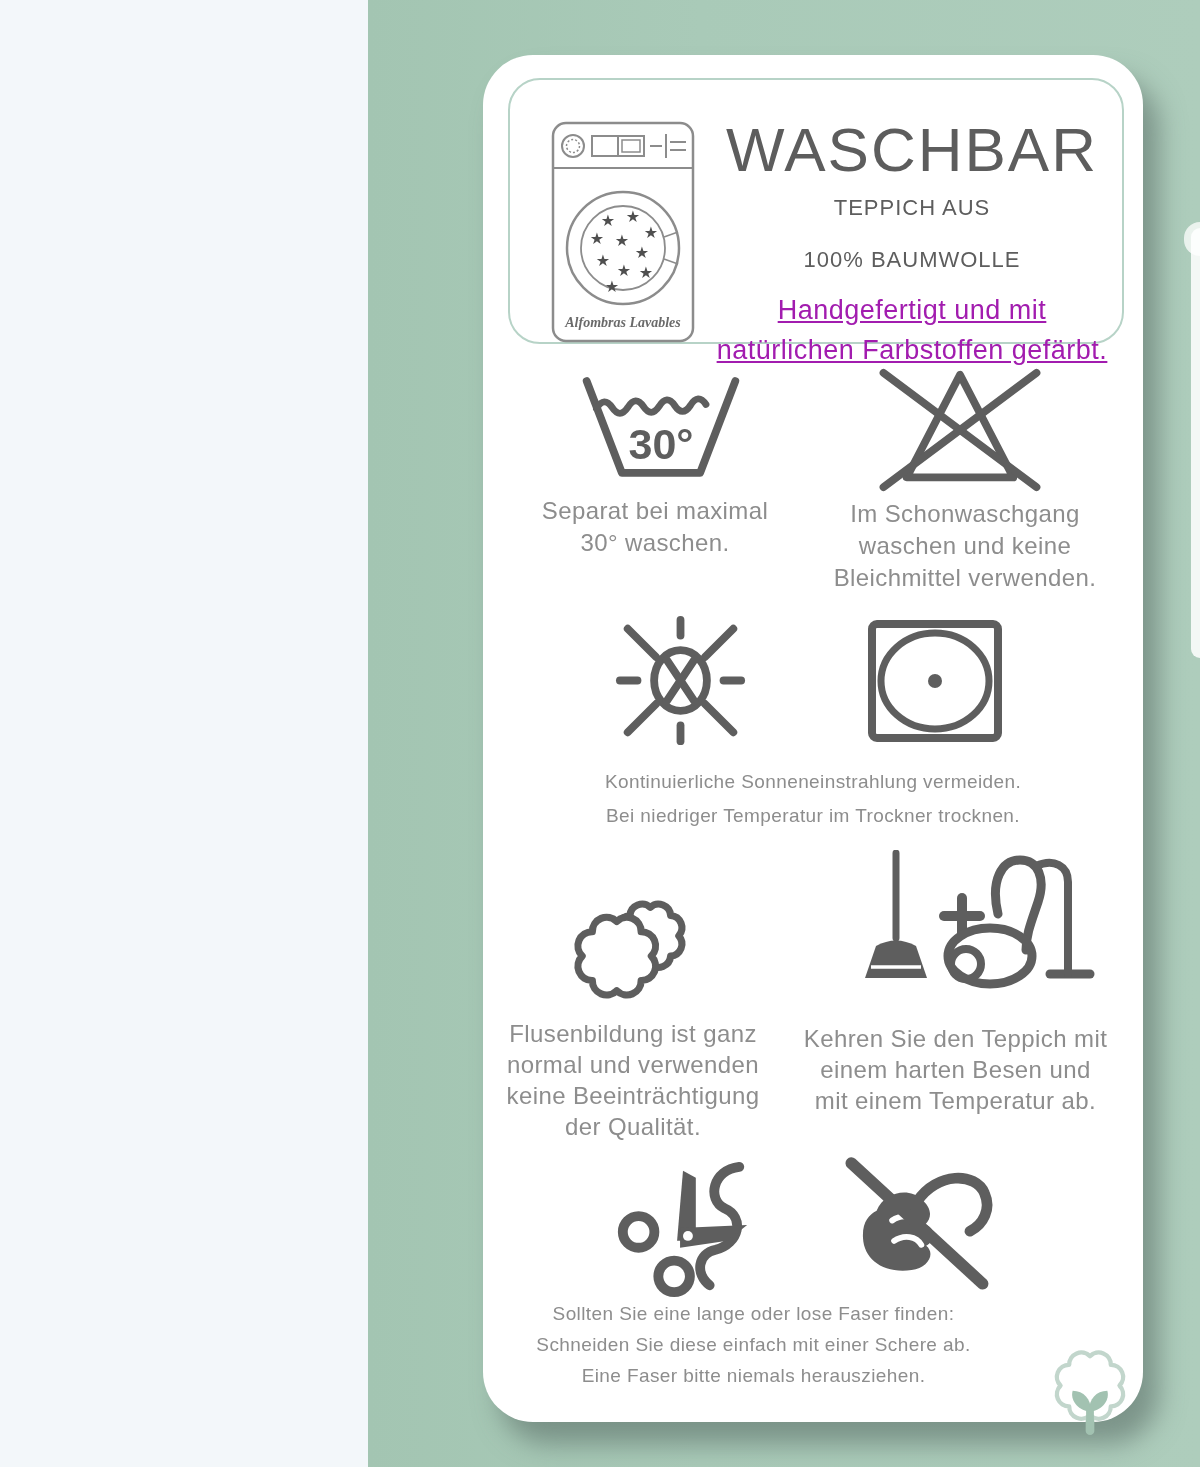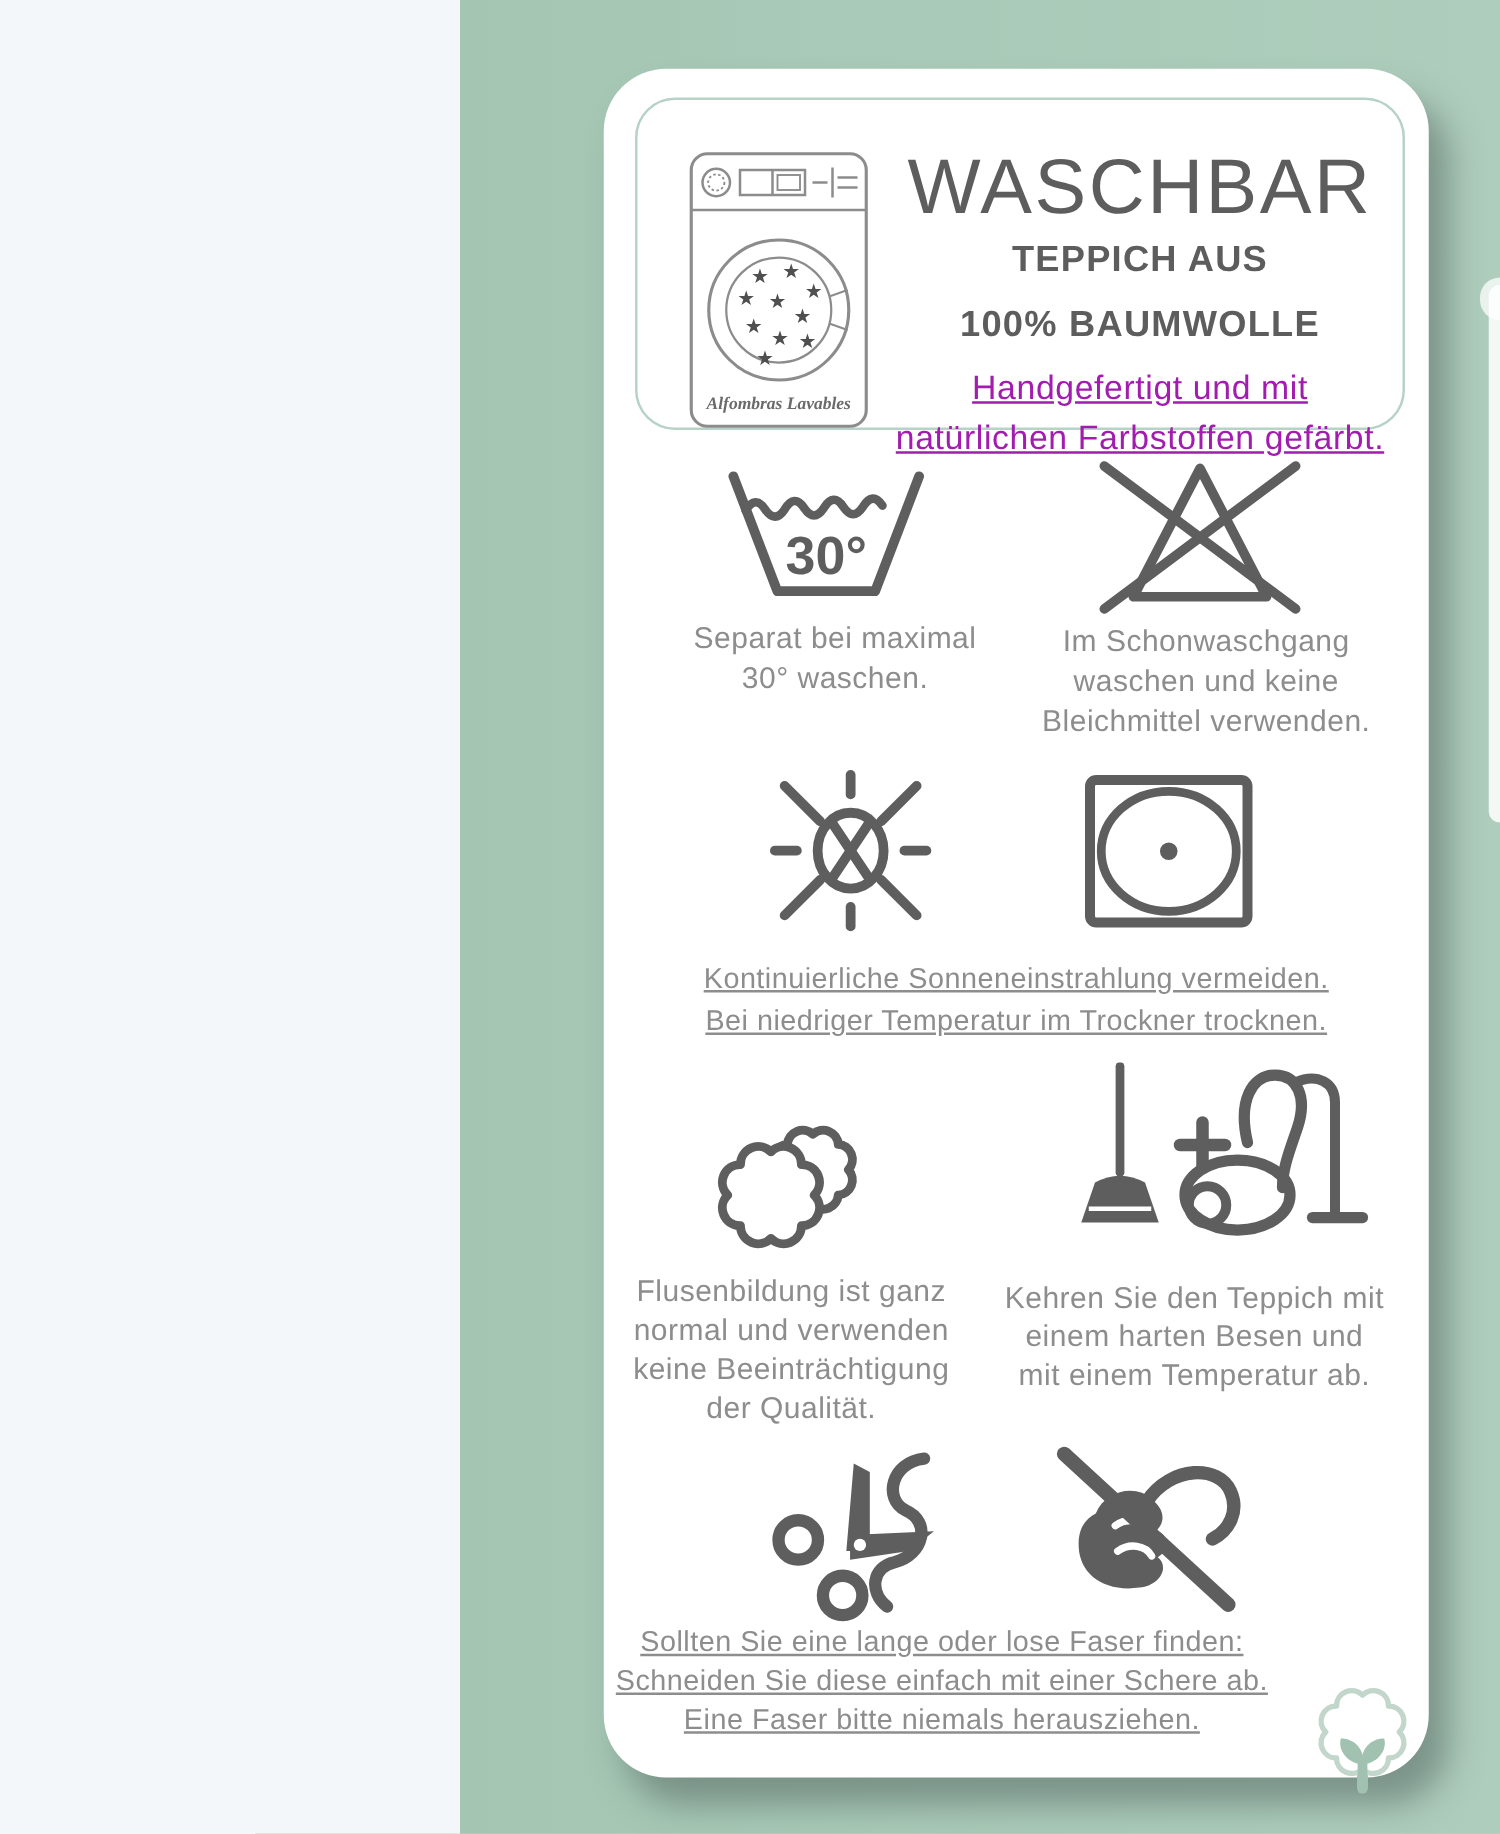--- a/index.html
+++ b/index.html
@@ -12,25 +12,25 @@
                background:rgba(255,255,255,.85);border-radius:12px 0 0 12px;}
   .edge-notch{position:absolute;right:0;top:222px;width:16px;height:34px;
               background:rgba(255,255,255,.75);border-radius:16px 0 0 16px;}
   .card{position:absolute;left:483px;top:55px;width:660px;height:1367px;background:#ffffff;
         border-radius:50px;box-shadow:16px 22px 26px rgba(84,102,96,.55);}
   .hdr-box{position:absolute;left:25px;top:23px;width:612px;height:262px;
            border:2px solid #b7d3c7;border-radius:32px;}
   .logo{position:absolute;left:40px;top:40px;width:146px;height:224px;}
   .hdr-text{position:absolute;left:168px;top:36px;width:468px;text-align:center;color:#5d5d5d;}
   .title{font-size:62px;font-weight:200;letter-spacing:2px;line-height:68px;text-align:center;}
-  .subtitle{font-size:29px;font-weight:700;letter-spacing:1px;line-height:36px;margin-top:6px;}
+  .subtitle{font-size:22px;font-weight:400;letter-spacing:1px;line-height:36px;margin-top:6px;}
   .tagline{font-size:27px;font-weight:400;color:#a21caf;letter-spacing:.5px;line-height:40px;margin-top:12px;text-decoration:underline;}
   .icon{position:absolute;}
   .cap{position:absolute;text-align:center;color:#8d8d8d;font-size:24px;line-height:32px;letter-spacing:.4px;}
-  .cap.wide{font-size:23px;line-height:34px;text-decoration:underline;}
+  .cap.wide{font-size:19px;line-height:34px;}
   svg{display:block;}
   .st{stroke:#5e5e5e;fill:none;stroke-linecap:round;stroke-linejoin:round;}
   .fl{fill:#5e5e5e;stroke:none;}
   .thin{stroke:#8c8c8c;fill:none;}
 </style>
 </head>
 <body>
 
 <div class="screen">
   <div class="left-panel"></div>
@@ -89,21 +89,21 @@
         <text x="90" y="88" text-anchor="middle" font-size="44" font-weight="600" fill="#5e5e5e">30°</text>
       </svg>
     </div>
     <div class="icon" style="left:385px;top:306px">
       <svg width="184" height="136" viewBox="0 0 190 140">
         <path d="M95,14 L40,120 L150,120 Z" class="st" stroke-width="8"></path>
         <line x1="16" y1="12" x2="174" y2="130" class="st" stroke-width="8"></line>
         <line x1="174" y1="12" x2="16" y2="130" class="st" stroke-width="8"></line>
       </svg>
     </div>
-    <div class="cap" style="left:15px;top:440px;width:340px">
+    <div class="cap" style="left:2px;top:440px;width:340px">
       <div>Separat bei maximal</div>
       <div>30° waschen.</div>
     </div>
     <div class="cap" style="left:312px;top:443px;width:340px">
       <div>Im Schonwaschgang</div>
       <div>waschen und keine</div>
       <div>Bleichmittel verwenden.</div>
     </div>
 
     <div class="icon" style="left:112px;top:560px">

